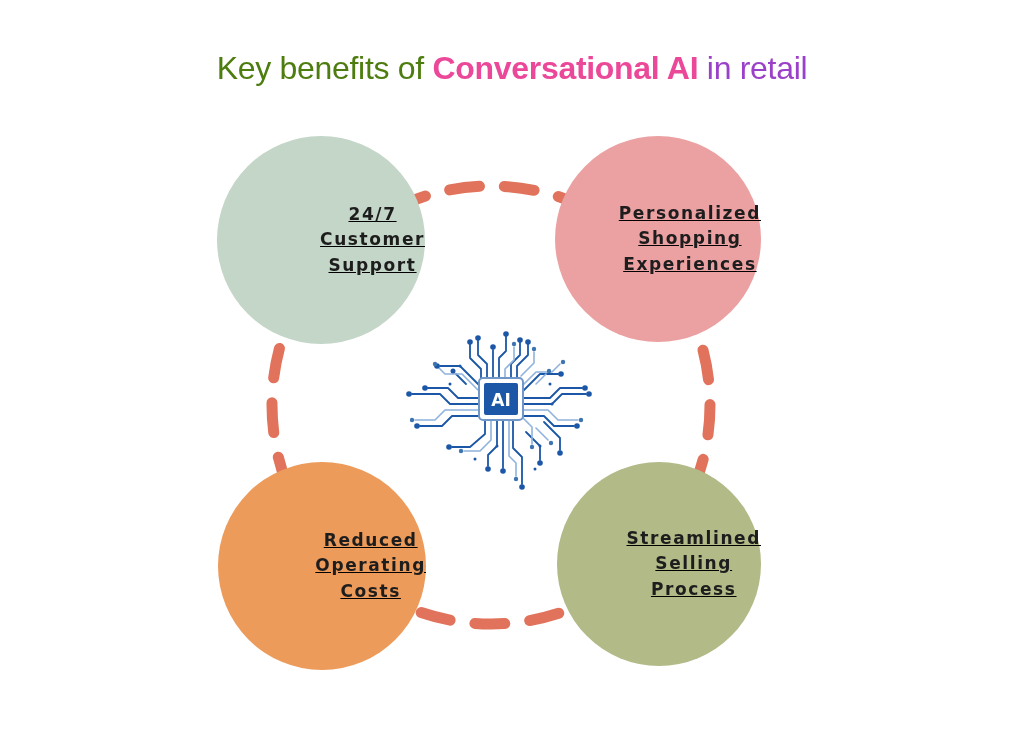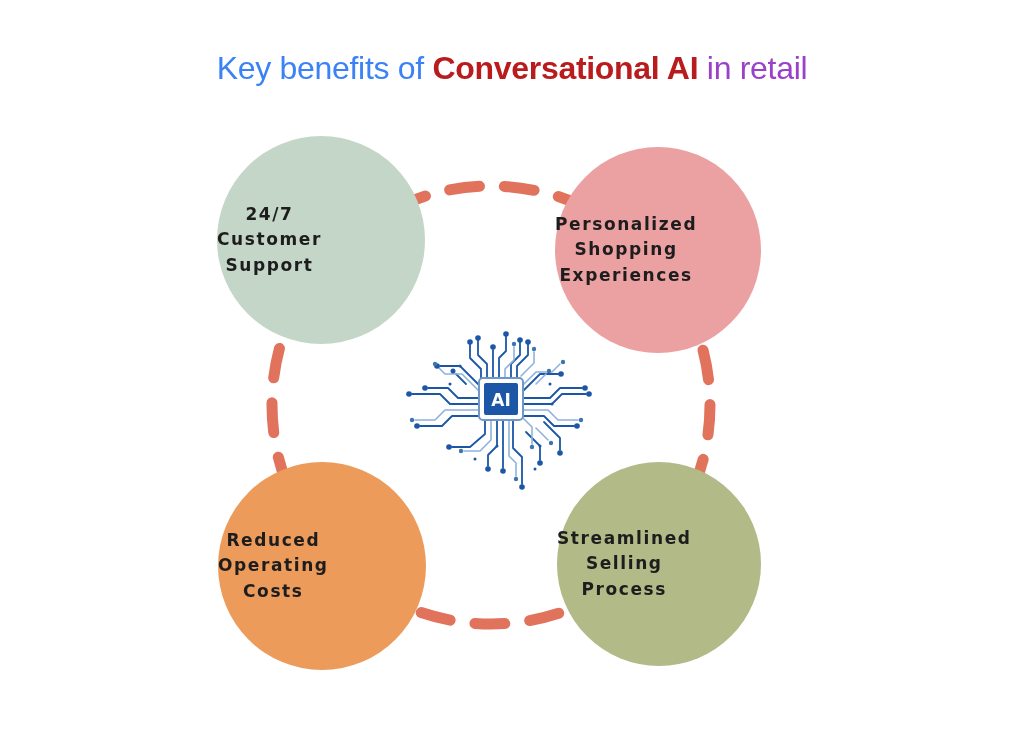--- a/index.html
+++ b/index.html
@@ -29,34 +29,35 @@
   .dash-ring {
     position: absolute;
     left: 0; top: 0;
   }
 
   .benefit {
     position: absolute;
     border-radius: 50%;
     display: flex;
     align-items: center;
-    justify-content: flex-start;
+    justify-content: flex-end;
     text-align: center;
+    text-decoration: underline;
   }
   .benefit .label {
     font-family: "DejaVu Sans", sans-serif;
     font-weight: 700;
     font-size: 17px;
     letter-spacing: 1.6px;
     line-height: 1.5;
     color: #1d1d1d;
     white-space: pre-line;
   }
   .b-tl { left: 217px; top: 136px; width: 208px; height: 208px; }
-  .b-tr { left: 555px; top: 147px; width: 206px; height: 206px; }
+  .b-tr { left: 555px; top: 136px; width: 206px; height: 206px; }
   .b-bl { left: 218px; top: 462px; width: 208px; height: 208px; }
   .b-br { left: 557px; top: 462px; width: 204px; height: 204px; }
 
   .brain {
     position: absolute;
     left: 390px; top: 314px;
     width: 220px; height: 195px;
   }
   .brain svg { width: 100%; height: 100%; }
   .chip-label {
@@ -65,21 +66,21 @@
     font-size: 17px;
     fill: #ffffff;
   }
 </style>
 </head>
 <body>
 
 <div class="canvas">
 
   <div class="title">
-    <span style="color: #3b82f6;">Key benefits of </span><span class="hl" style="color: #b91c1c;">Conversational AI</span><span style="color: rgb(155, 65, 201); text-align: center;"> in retail</span>
+    <span style="color: #4d7c0f;">Key benefits of </span><span class="hl" style="color: #ec4899;">Conversational AI</span><span style="color: rgb(155, 65, 201); text-align: center;"> in retail</span>
   </div>
 
   <svg class="dash-ring" width="1024" height="730">
     <circle cx="491" cy="405" r="219" fill="none" stroke-width="11" stroke-linecap="round" stroke-dasharray="30 25" stroke="#E1735C"></circle>
   </svg>
 
   <div class="benefit b-tl" style="background-color: rgb(196, 214, 200);">
     <div class="label">24/7
 Customer
 Support</div>

